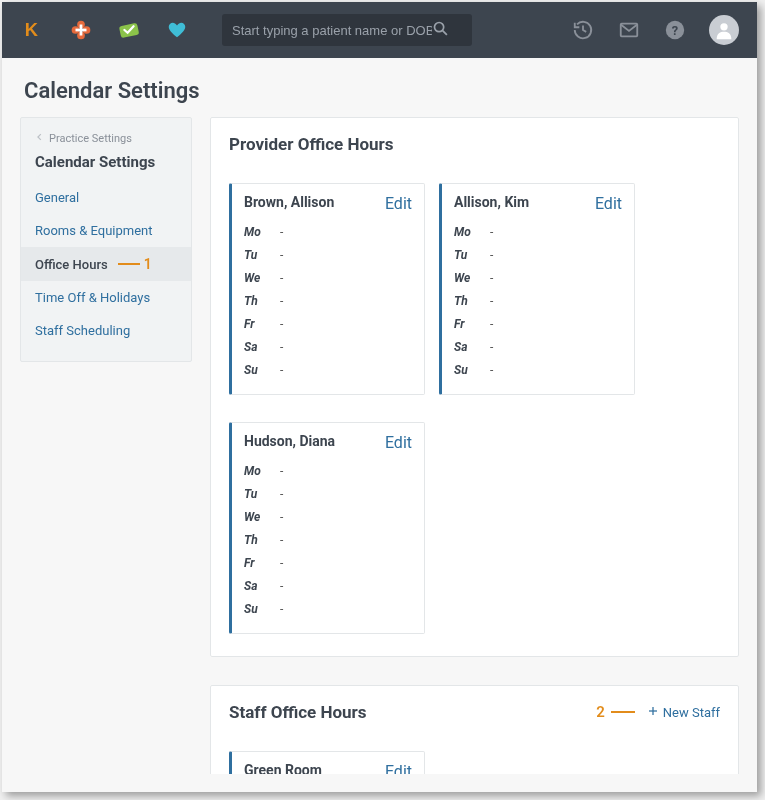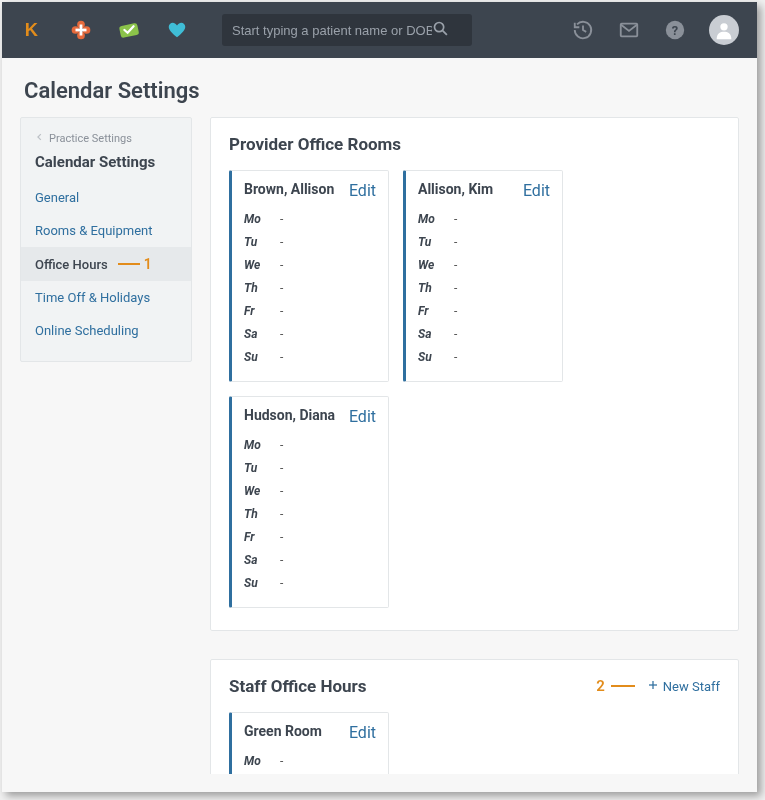--- a/index.html
+++ b/index.html
@@ -123,25 +123,26 @@
   }
   .panel-header { display: flex; align-items: center; margin-bottom: 16px; }
   .panel-title { font-size: 17px; font-weight: 700; color: #3d454f; }
   .panel-action { margin-left: auto; display: flex; align-items: center; gap: 6px; }
   .new-staff { color: #2f6f9f; font-size: 13px; cursor: pointer; display:flex; align-items:center; gap:4px;}
   .annot2 { display: inline-flex; align-items: center; color:#e28c1b; font-weight:600; font-size:15px; }
   .annot2 .dash { width: 24px; height: 2px; background: #e28c1b; margin: 0 6px; }
 
   .cards { display: flex; gap: 14px; flex-wrap: wrap; }
   .card {
-    width: 160px;
+    width: 196px;
     border: 1px solid #e3e6e8;
     border-left: 3px solid #2f6f9f;
     border-radius: 2px;
     padding: 10px 12px 8px;
+    margin-top: 13px;
   }
   .card-head { display: flex; align-items: flex-start; margin-bottom: 12px; }
   .card-name { font-size: 14px; font-weight: 700; color: #3d454f; }
   .card-edit { margin-left: auto; font-size: 16px; color: #2f6f9f; cursor: pointer; }
   .day-row { display: flex; gap: 14px; font-size: 12px; color: #3d454f; margin: 9px 0; }
   .day-row .d { width: 22px; font-weight: 700; font-style: italic; }
   .day-row .v { color: #555; }
 </style>
 </head>
 <body>
@@ -240,30 +241,30 @@
           <span>Office Hours</span>
           <span class="annot">
             <span class="dash"></span>
               <span>1</span>
           </span>
         </li>
         <li class="side-item">
           <span>Time Off &amp; Holidays</span>
         </li>
         <li class="side-item">
-          <span>Online Scheduling</span>
+          <span>Staff Scheduling</span>
         </li>
       </ul>
     </nav>
 
     <div class="main">
 
       <section class="panel">
         <div class="panel-header">
-          <h2 class="panel-title">Provider Office Rooms</h2>
+          <h2 class="panel-title">Provider Office Hours</h2>
         </div>
         <div class="cards">
 
           <div class="card">
             <div class="card-head">
               <span class="card-name">Brown, Allison</span>
               <a class="card-edit">Edit</a>
             </div>
             <div class="day-row">
                 <span class="d">Mo</span>

